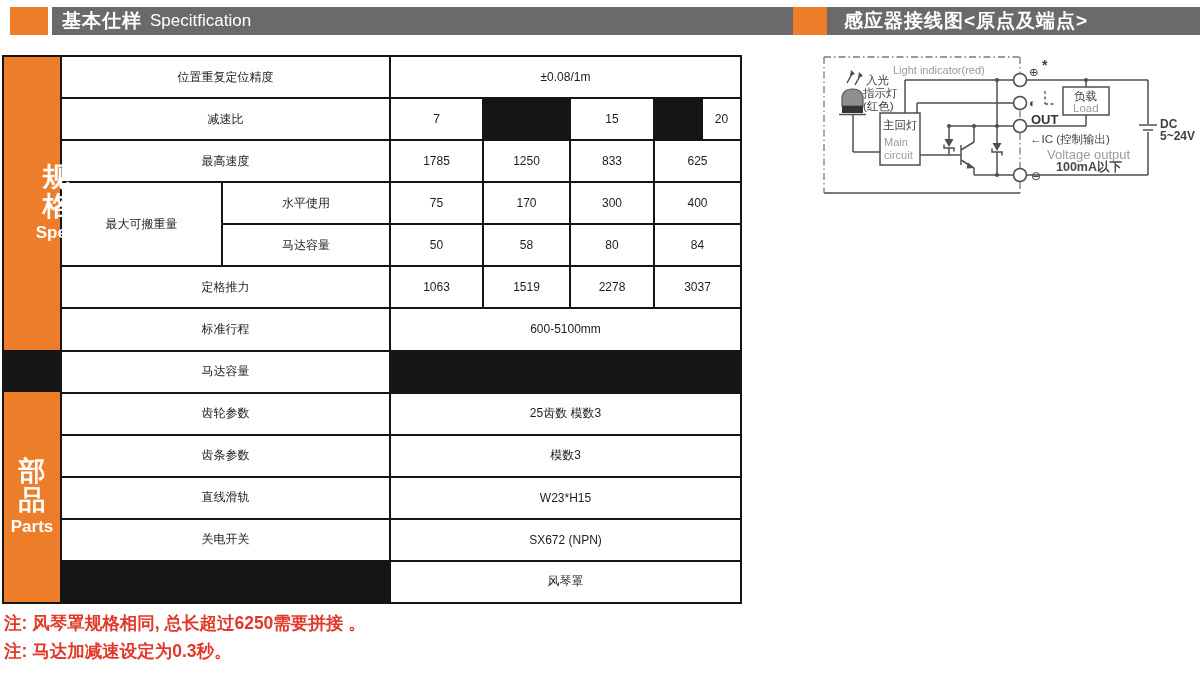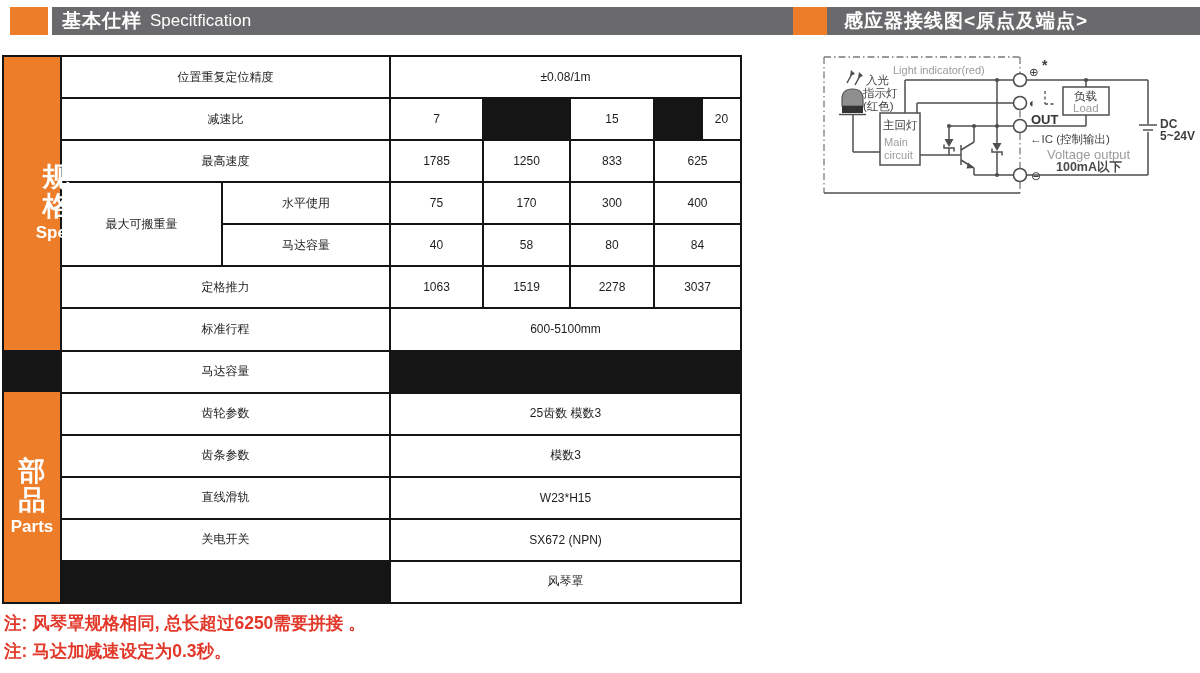--- a/index.html
+++ b/index.html
@@ -91,21 +91,21 @@
     <div class="c" style="grid-area:3/6/4/7;">833</div>
     <div class="c" style="grid-area:3/7/4/8;">625</div>
 
     <div class="c" style="grid-area:4/2/6/3;">最大可搬重量</div>
     <div class="c" style="grid-area:4/3/5/4;">水平使用</div>
     <div class="c" style="grid-area:4/4/5/5;">75</div>
     <div class="c" style="grid-area:4/5/5/6;">170</div>
     <div class="c" style="grid-area:4/6/5/7;">300</div>
     <div class="c" style="grid-area:4/7/5/8;">400</div>
     <div class="c" style="grid-area:5/3/6/4;">马达容量</div>
-    <div class="c" style="grid-area:5/4/6/5;">40</div>
+    <div class="c" style="grid-area:5/4/6/5;">50</div>
     <div class="c" style="grid-area:5/5/6/6;">58</div>
     <div class="c" style="grid-area:5/6/6/7;">80</div>
     <div class="c" style="grid-area:5/7/6/8;">84</div>
 
     <div class="c" style="grid-area:6/2/7/4;">定格推力</div>
     <div class="c" style="grid-area:6/4/7/5;">1063</div>
     <div class="c" style="grid-area:6/5/7/6;">1519</div>
     <div class="c" style="grid-area:6/6/7/7;">2278</div>
     <div class="c" style="grid-area:6/7/7/8;">3037</div>
 

